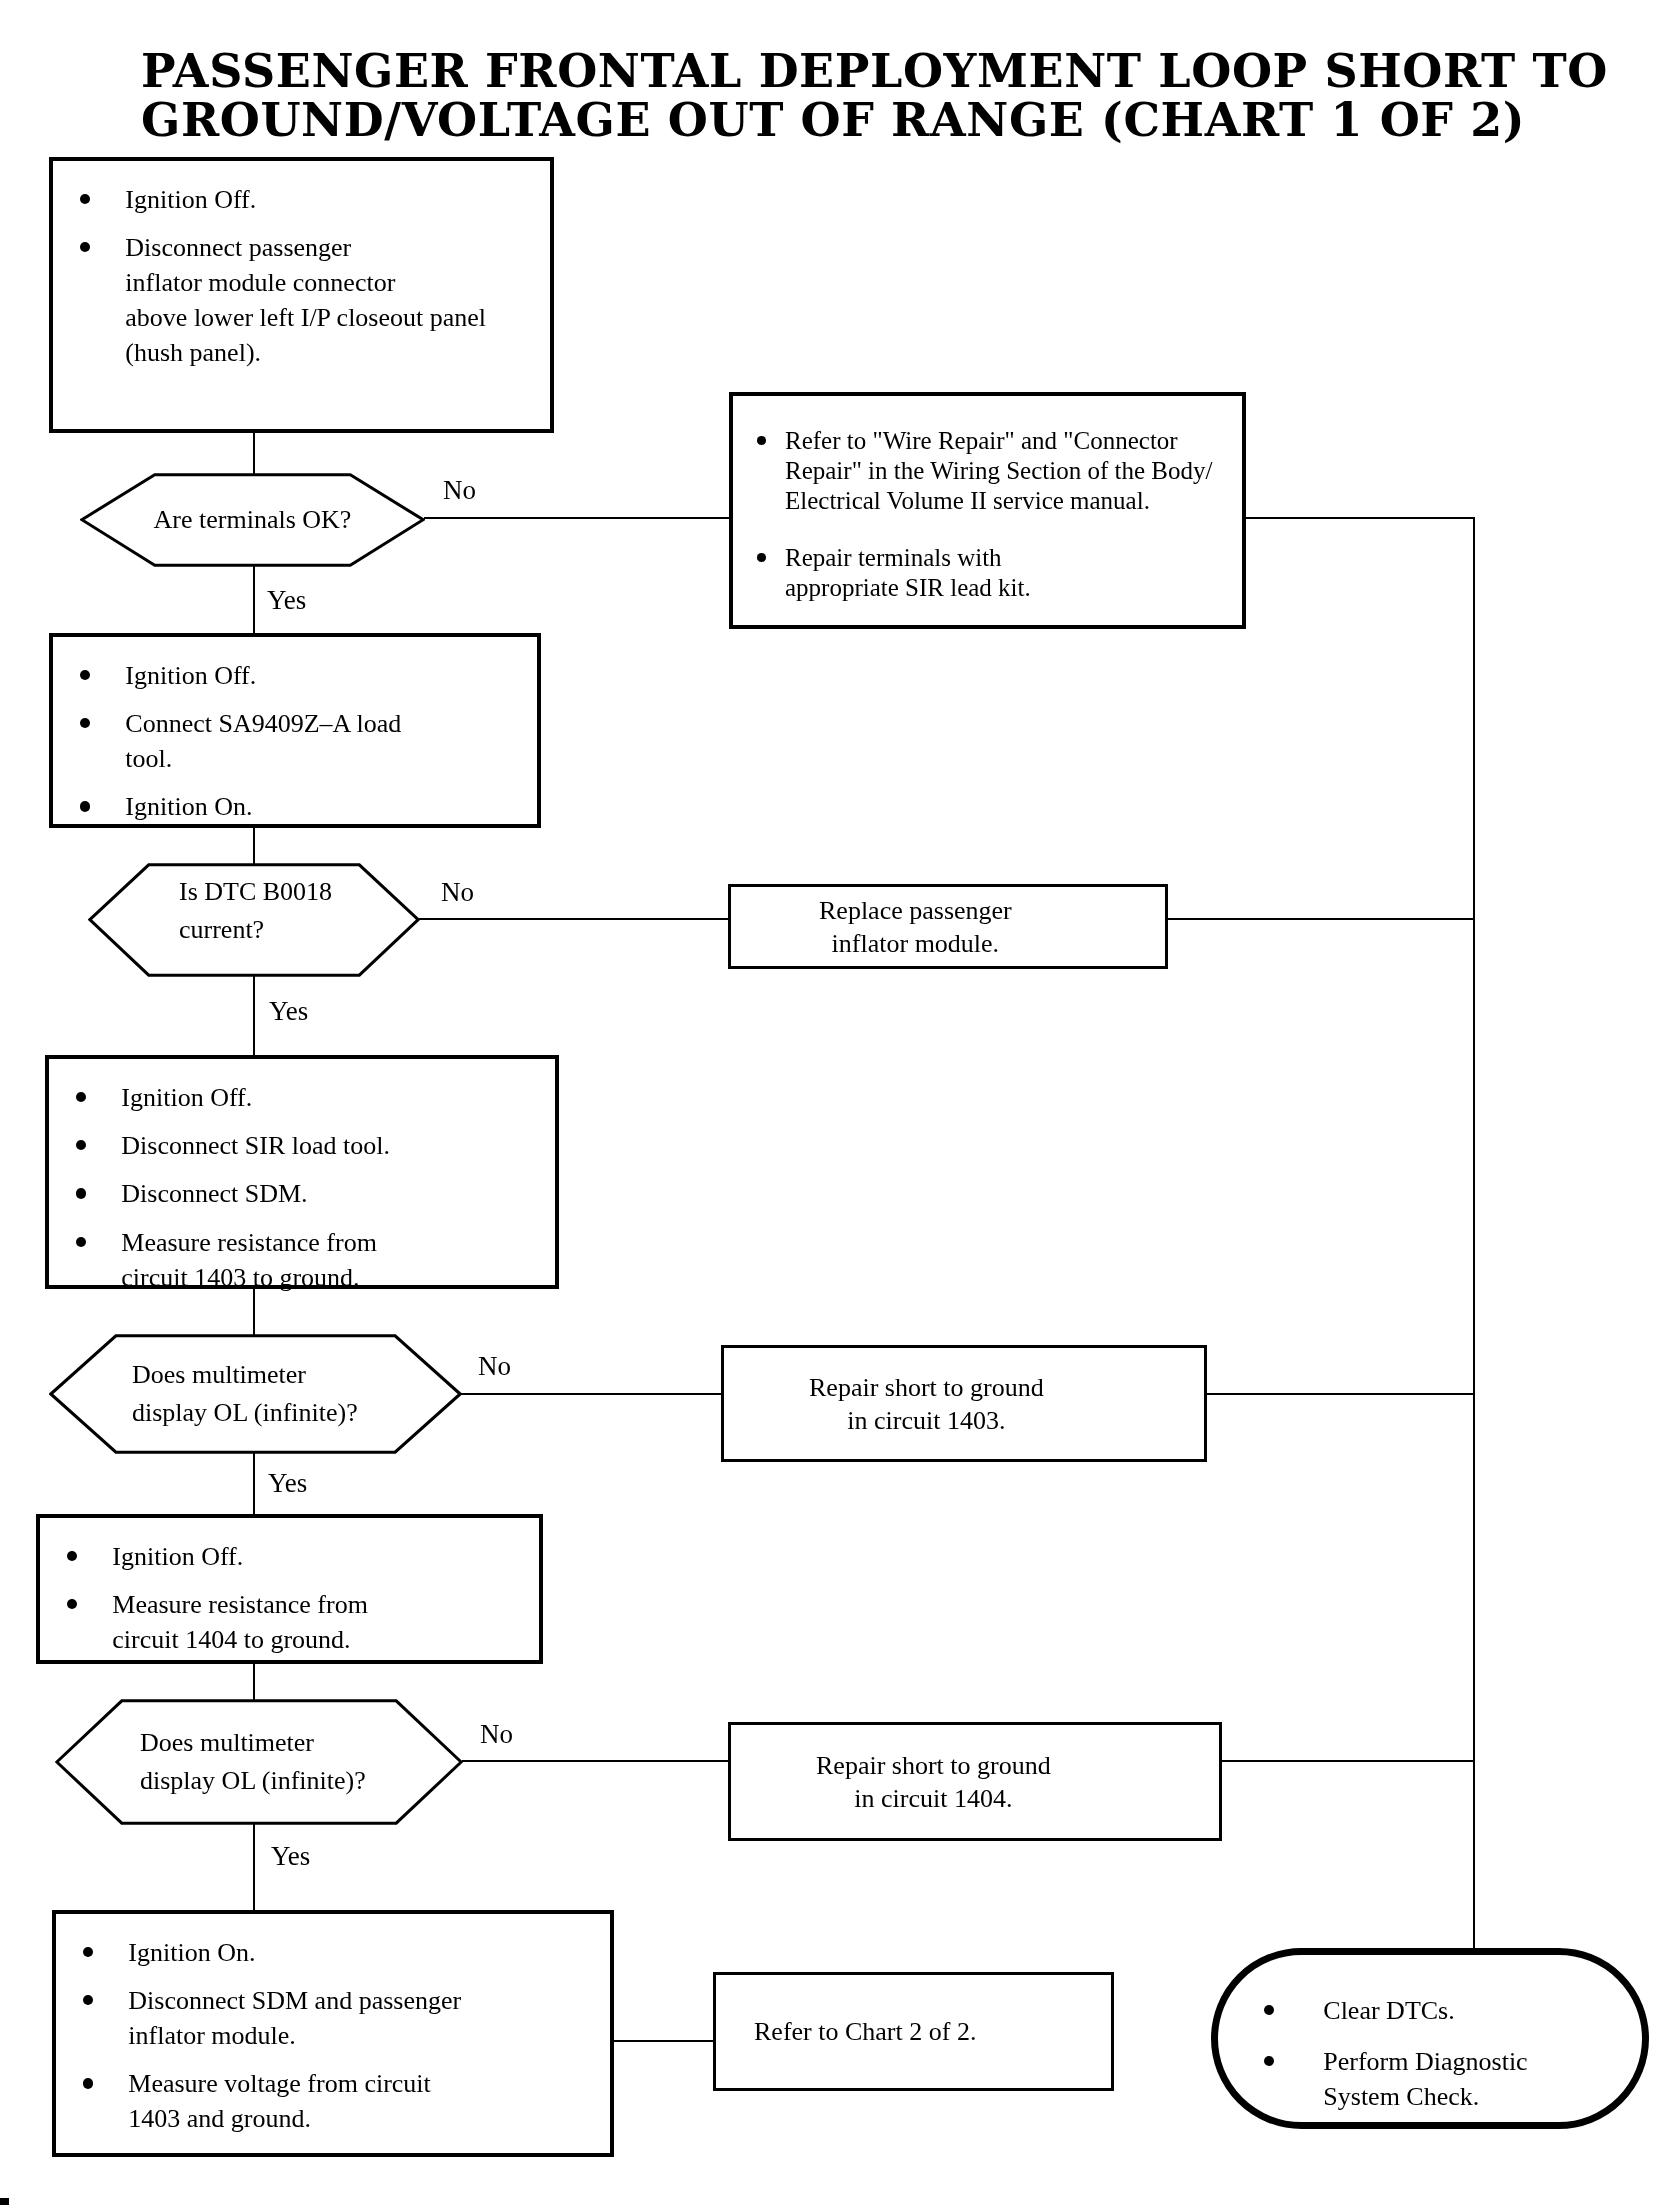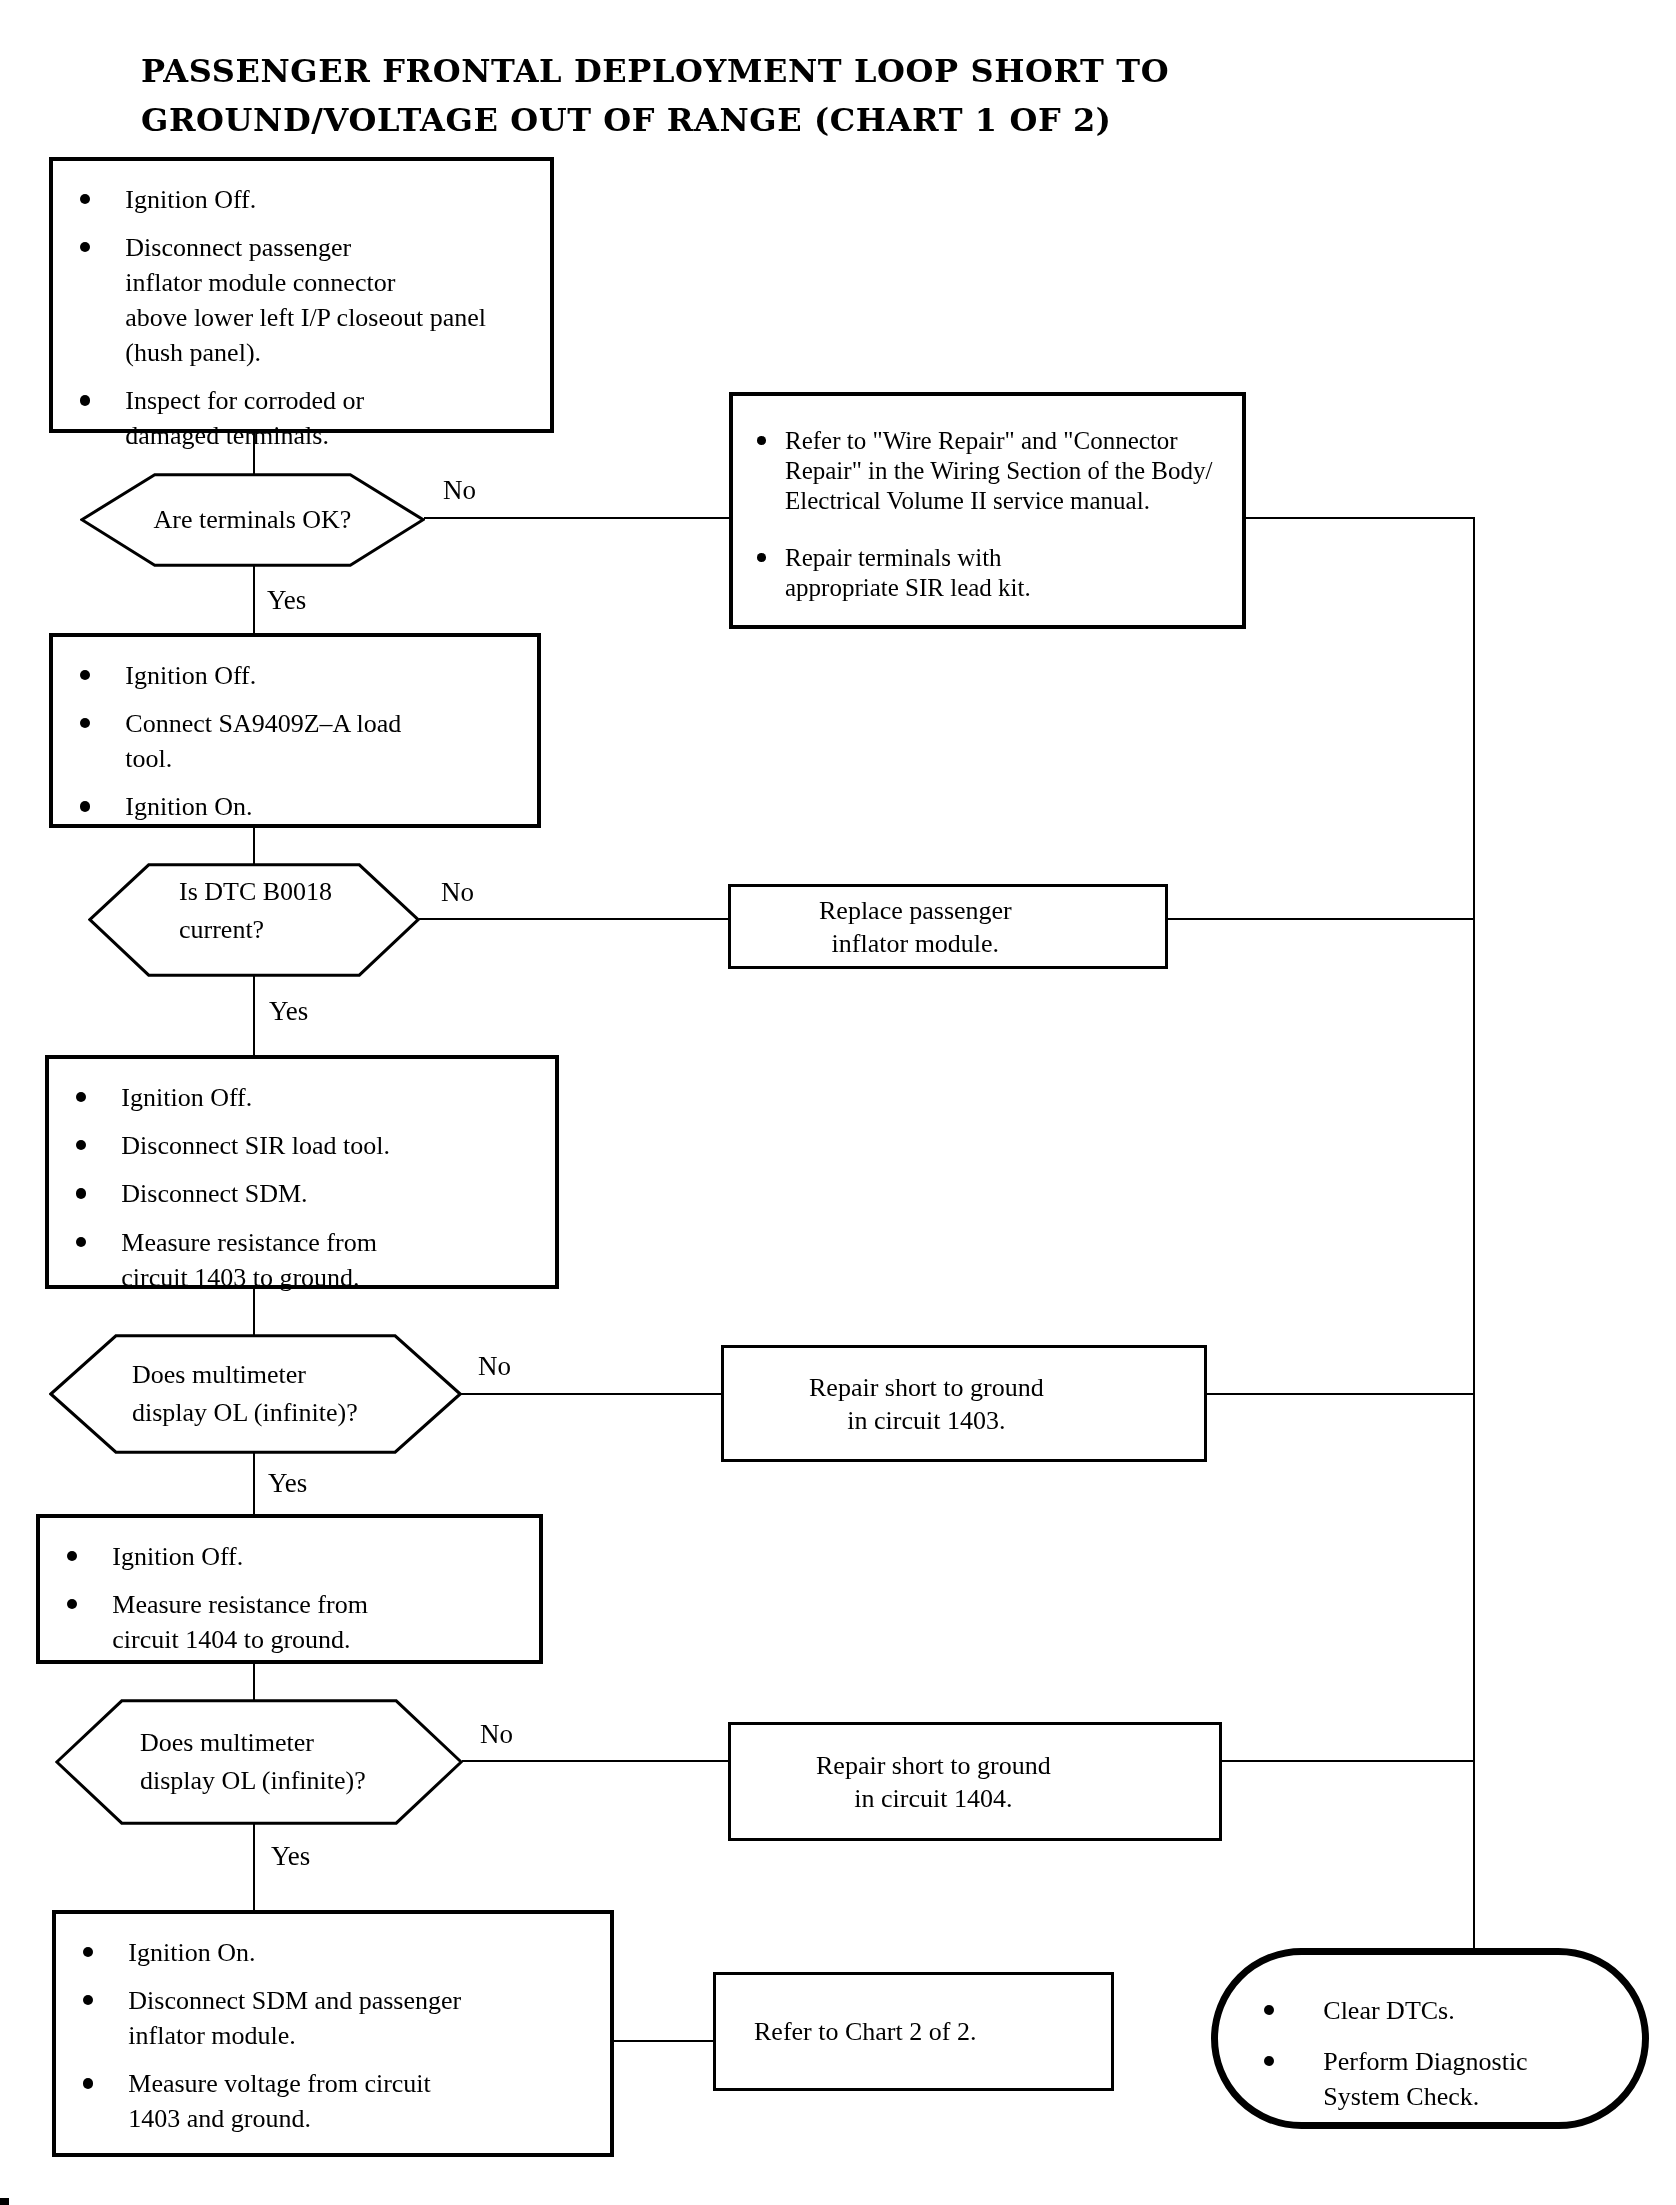--- a/index.html
+++ b/index.html
@@ -13,21 +13,21 @@
     overflow: hidden;
   }
 
   
   .title {
     position: absolute;
     left: 141px;
     top: 47px;
     font-family: "DejaVu Serif", serif;
     font-weight: bold;
-    font-size: 32px;
+    font-size: 46px;
     line-height: 49px;
     letter-spacing: 0.6px;
     white-space: pre;
   }
 
   
   .pbox {
     position: absolute;
     box-sizing: border-box;
     border: 4.9px solid #000;
@@ -139,25 +139,20 @@
         <span class="dot"></span>
         <div class="li-text">Ignition Off.</div>
       </div>
     <div class="li">
         <span class="dot"></span>
         <div class="li-text">Disconnect passenger
 inflator module connector
 above lower left I/P closeout panel
 (hush panel).</div>
       </div>
-    <div class="li">
-        <span class="dot"></span>
-        <div class="li-text">Inspect for corroded or
-damaged terminals.</div>
-      </div>
   </div>
 
   <div class="hex" style="left:80px; top:473px; width:345px; height:94px;">
     <svg width="345" height="94" viewBox="0 0 568 155" preserveAspectRatio="none">
       <polygon points="3,77 123,3 445,3 565,77 445,152 123,152" fill="#ffffff" stroke="#000000" stroke-width="5"></polygon>
     </svg>
     <div class="hex-text center">Are terminals OK?</div>
   </div>
 
   <div class="pbox wbox" style="left:729px; top:392px; width:517px; height:237px;">

